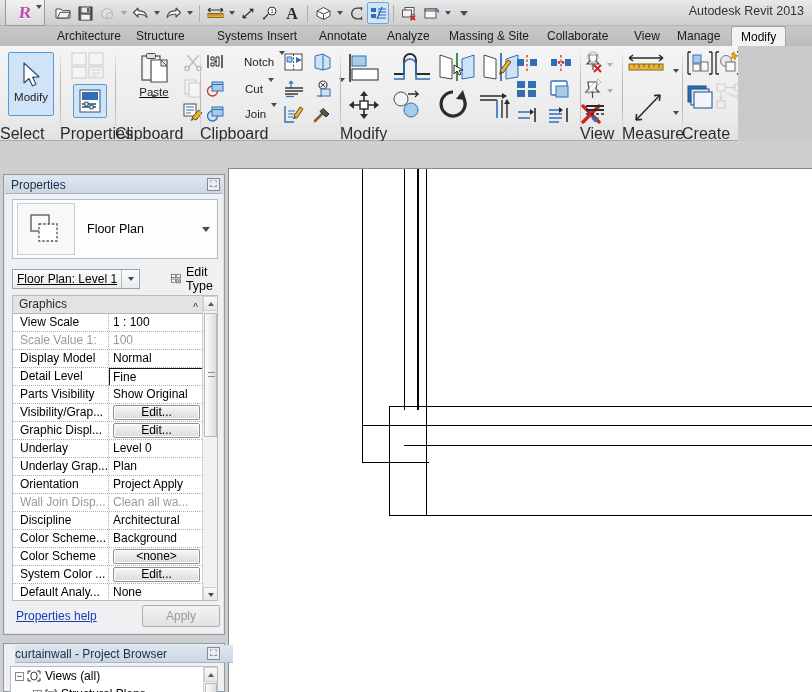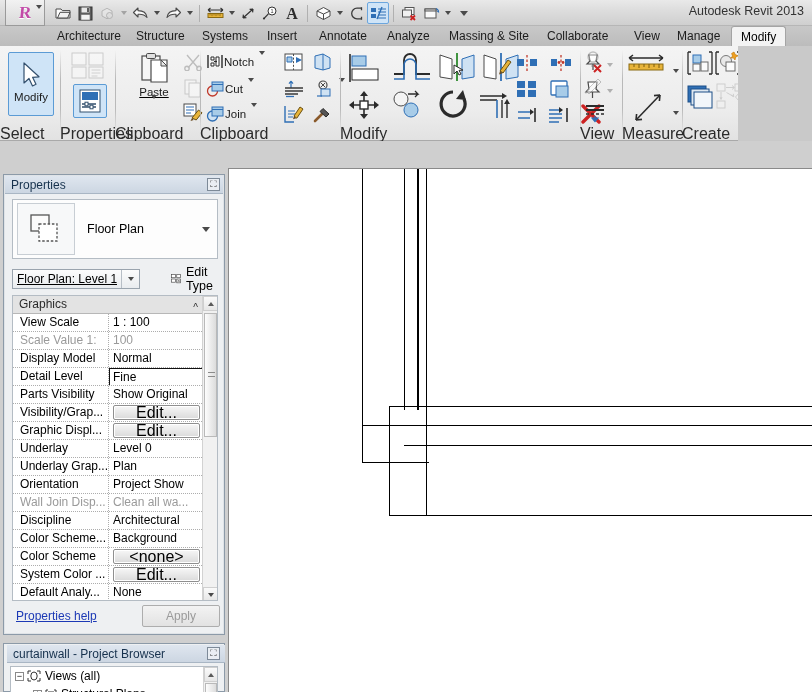--- a/index.html
+++ b/index.html
@@ -71,21 +71,21 @@
   }
   .ribbon-fill{ position:absolute; right:0; top:0; width:74px; height:95px;
     background:#c9c9c9; }
 
   
   .lbtn{ position:absolute; display:flex; flex-direction:column; align-items:center;
      justify-content:flex-start; cursor:default; }
   .lbtn .cap{ font-size:11.5px; color:#1c1c1c; margin-top:1px; }
   .sel-box{ background:#cfe4f7; border:1px solid #5b9bd5; border-radius:2px; }
   .ibtn{ position:absolute; display:flex; align-items:center; cursor:default; }
-  .ibtn .cap{ font-size:11.5px; color:#1c1c1c; margin-left:0; }
+  .ibtn .cap{ font-size:11.5px; color:#1c1c1c; margin-left:20px; }
   .gray{ opacity:.38; }
 
   
   .props{
     position:absolute; left:3px; top:174px; width:222px; height:461px;
     background:#eef0f2; border:1px solid #8c9aa8;
     box-shadow:0 0 0 1px #dfe3e7 inset;
   }
   .props-title{
     position:absolute; left:1px; top:1px; width:218px; height:18px;
@@ -158,43 +158,43 @@
   .cell-v.center{ justify-content:center; padding-left:0; }
   .k-dim, .v-dim{ color:#9a9a9a; }
   .v-focus{
     width:100%; height:18px; border:1.5px solid #111; background:#fff;
     font-size:12px; line-height:14px; padding-left:3px; display:flex; align-items:center;
   }
   .v-btn{
     width:92%; height:15px; margin:8px auto;
     background:linear-gradient(180deg,#f7f7f7,#dadada);
     border:1px solid #8f8f8f; border-radius:2px;
-    font-size:16px; text-align:center; line-height:13px; cursor:default;
+    font-size:12px; text-align:center; line-height:13px; cursor:default;
     box-shadow:0 0 0 1px #fff inset;
   }
 
   .props-foot{ position:absolute; left:10px; top:430px; width:206px; height:24px; }
   .phelp{ position:absolute; left:2px; top:4px; font-size:12px; color:#1c39b5;
      text-decoration:underline; cursor:default; }
   .apply-btn{
     position:absolute; right:0; top:0; width:78px; height:22px;
     background:linear-gradient(180deg,#f3f3f3,#e2e2e2);
     border:1px solid #adadad; border-radius:2px;
     font-size:12px; color:#9a9a9a; text-align:center; line-height:20px; cursor:default;
   }
 
   
   .browser{
     position:absolute; left:3px; top:643px; width:222px; height:49px;
     background:#eef0f2; border:1px solid #8c9aa8;
   }
   .browser-title{
-    position:absolute; left:3px; top:1px; width:218px; height:18px;
+    position:absolute; left:11px; top:1px; width:218px; height:18px;
     background:linear-gradient(180deg,#dfe6ef,#ccd6e2); border-bottom:1px solid #a9b6c4;
-    font-size:12px; color:#16314d; padding-left:6px; line-height:18px;
+    font-size:12px; color:#16314d; line-height:18px;
   }
   .tree{
     position:absolute; left:6px; top:22px; width:208px; height:27px;
     background:#fff; border:1px solid #b4bcc4; overflow:hidden;
   }
   .tnode{ position:absolute; display:flex; align-items:center; font-size:12px; white-space:nowrap; }
   .texp{ width:9px; height:9px; border:1px solid #8a8a8a; background:#fff;
      font-size:9px; line-height:7px; text-align:center; color:#000; margin-right:3px; }
   .tree-scroll{ position:absolute; right:0; top:0; width:14px; height:27px;
      background:#f1f1f1; border-left:1px solid #d2d2d2; }
@@ -338,21 +338,21 @@
       <span class="caret-d big"></span>
     </div>
   </div>
 
   <div class="apptitle">Autodesk Revit 2013</div>
 </div>
 
 <div class="tabbar">
   <div class="tab" style="left:48px">Architecture</div>
   <div class="tab" style="left:127px">Structure</div>
-  <div class="tab" style="left:193px">Systems</div>
+  <div class="tab" style="left:208px">Systems</div>
   <div class="tab" style="left:258px">Insert</div>
   <div class="tab" style="left:310px">Annotate</div>
   <div class="tab" style="left:378px">Analyze</div>
   <div class="tab" style="left:440px">Massing &amp; Site</div>
   <div class="tab" style="left:538px">Collaborate</div>
   <div class="tab" style="left:625px">View</div>
   <div class="tab" style="left:668px">Manage</div>
   <div class="tab active" style="left:731px">Modify</div>
 </div>
 
@@ -829,21 +829,21 @@
     <div class="row" style="top:144px">
       <div class="cell-k">Underlay</div>
       <div class="cell-v">Level 0</div>
     </div>
     <div class="row" style="top:162px">
       <div class="cell-k">Underlay Grap...</div>
       <div class="cell-v">Plan</div>
     </div>
     <div class="row" style="top:180px">
       <div class="cell-k">Orientation</div>
-      <div class="cell-v">Project Show</div>
+      <div class="cell-v">Project Apply</div>
     </div>
     <div class="row" style="top:198px">
       <div class="cell-k k-dim">Wall Join Disp...</div>
       <div class="cell-v v-dim">Clean all wa...</div>
     </div>
     <div class="row" style="top:216px">
       <div class="cell-k">Discipline</div>
       <div class="cell-v">Architectural</div>
     </div>
     <div class="row" style="top:252px">

